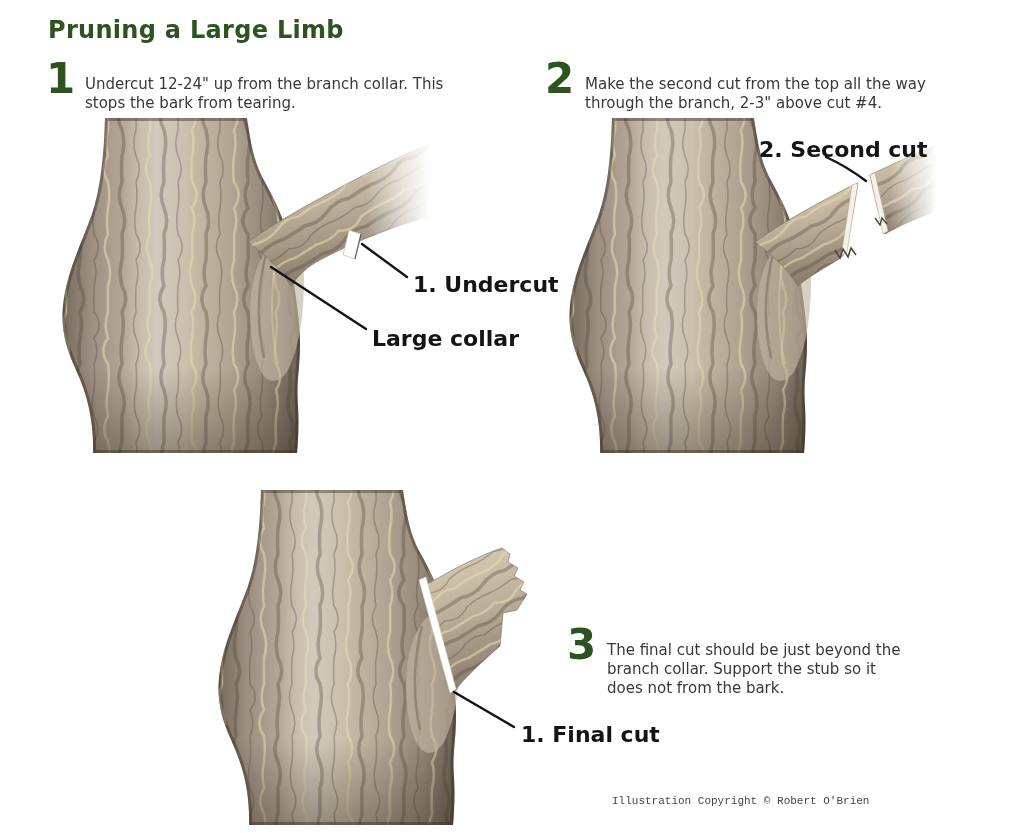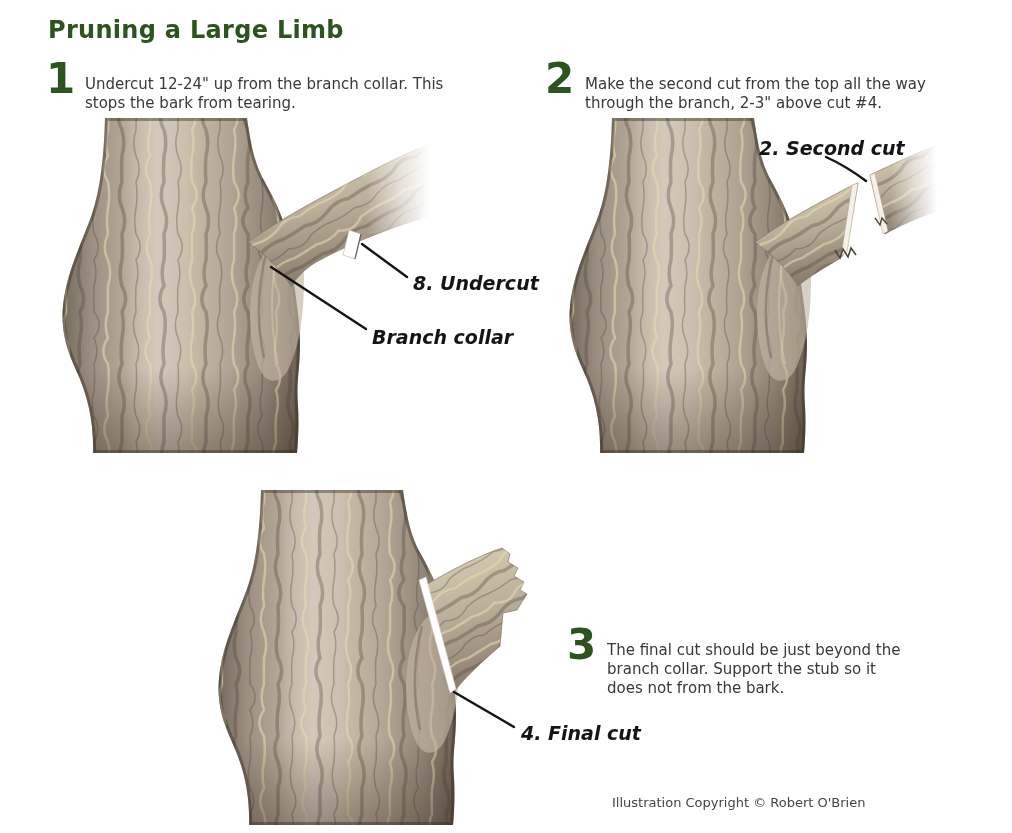--- a/index.html
+++ b/index.html
@@ -17,33 +17,34 @@
     color:var(--heading_green,#2d5320);
   }
   .steptext {
     position:absolute; font-size:15px; line-height:19px;
     color:var(--body_text,#383838);
   }
   #num1{left:46px;top:58px} #txt1{left:85px;top:60px;width:372px}
   #num2{left:545px;top:58px} #txt2{left:585px;top:60px;width:388px}
   #num3{left:567px;top:624px} #txt3{left:607px;top:626px;width:302px}
   .dlabel {
-    position:absolute; font-weight:bold; font-size:19px;
-    color:var(--label_text,#141414); white-space:nowrap;font-style:italic;
+    position:absolute; font-weight:bold; font-size:22px;
+    color:var(--label_text,#141414); white-space:nowrap;
   }
   #lbl-undercut{left:413px;top:272px}
   #lbl-collar{left:372px;top:326px}
   #lbl-second{left:759px;top:137px}
   #lbl-final{left:521px;top:722px}
   .tree { position:absolute; width:372px; height:337px; }
   #tree1{left:58px;top:118px} #tree2{left:565px;top:118px} #tree3{left:214px;top:490px}
   .leaders { position:absolute; left:0; top:0; pointer-events:none; }
   .copyright {
-    position:absolute; left:612px; top:795px; font-size:13px;
+    position:absolute; left:612px; top:795px; font-size:11px;
     color:var(--copyright_text,#454545);
+    font-family:Liberation Mono, monospace;
   }
   .defs-holder { position:absolute; width:0; height:0; }
 </style>
 </head>
 <body>
 
 <div class="page">
 
   <svg class="defs-holder" aria-hidden="true">
     <defs>
@@ -296,20 +297,20 @@
     <polygon points="205,90 212,87 242,199 236,203" fill="#ffffff" stroke="#d8d2c4" stroke-width=".6"></polygon>
   </svg>
 
   <svg class="leaders" width="1012" height="833" viewBox="0 0 1012 833">
     <path d="M362,244 L407,277" stroke="#141414" stroke-width="2.4" stroke-linecap="round"></path>
     <path d="M271,267 L366,329" stroke="#141414" stroke-width="2.4" stroke-linecap="round"></path>
     <path d="M826,157 Q846,166 866,181" stroke="#141414" stroke-width="2.4" stroke-linecap="round" fill="none"></path>
     <path d="M454,692 L514,727" stroke="#141414" stroke-width="2.4" stroke-linecap="round"></path>
   </svg>
 
-  <div class="dlabel" id="lbl-undercut">8. Undercut</div>
-  <div class="dlabel" id="lbl-collar">Branch collar</div>
+  <div class="dlabel" id="lbl-undercut">1. Undercut</div>
+  <div class="dlabel" id="lbl-collar">Large collar</div>
   <div class="dlabel" id="lbl-second">2. Second cut</div>
-  <div class="dlabel" id="lbl-final">4. Final cut</div>
+  <div class="dlabel" id="lbl-final">1. Final cut</div>
 
   <div class="copyright">Illustration Copyright © Robert O'Brien</div>
 
 </div>
 
 </body></html>

